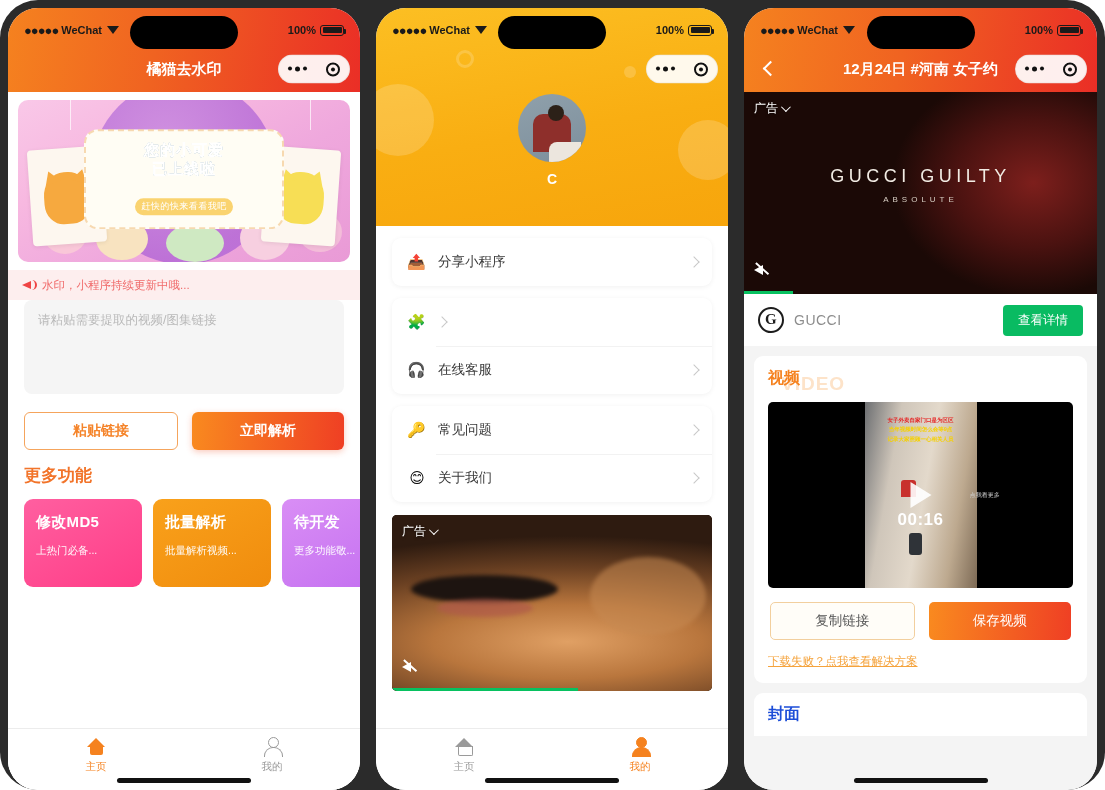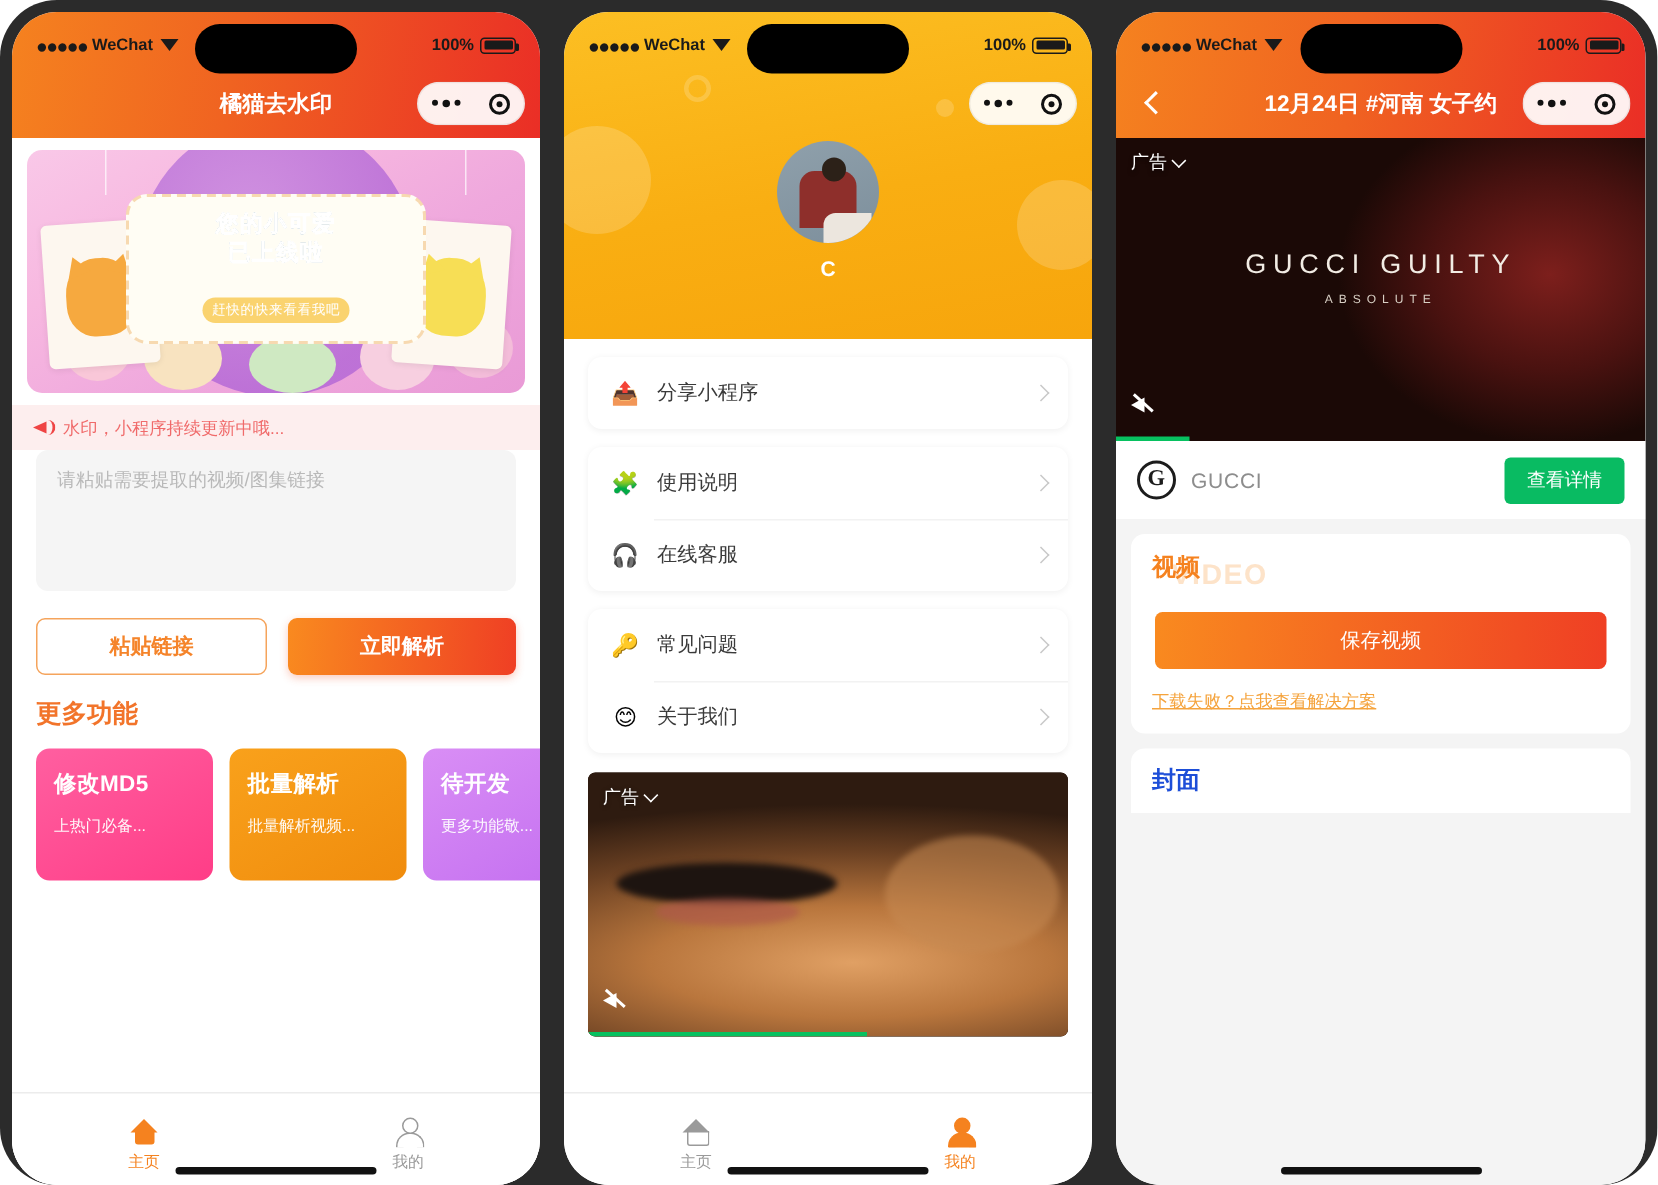--- a/index.html
+++ b/index.html
@@ -178,21 +178,21 @@
   .fcard h4 { font-size:15px; font-weight:bold; letter-spacing:.3px; }
   .fcard p { margin-top:12px; font-size:10.5px; opacity:.95; white-space:nowrap; overflow:hidden;}
   .fc-pink { background: linear-gradient(150deg,#ff5fa0 0%,#ff3d87 100%); }
   .fc-orange { background: linear-gradient(150deg,#f9a11b 0%,#f08c0d 100%); }
   .fc-purple { background: linear-gradient(150deg,#d98ef5 0%,#c36ef0 100%); }
 
   
   .tabbar {
     position:absolute; left:0; right:0; bottom:0; height: 62px;
     background:#fff; border-top:.5px solid #ececec;
-    display:flex; align-items:center; padding-top:7px;
+    display:flex; align-items:flex-start; padding-top:7px;
   }
   .tab { flex:1; display:flex; flex-direction:column; align-items:center; gap:3px; cursor:pointer;}
   .tab span { font-size:10.5px; color:#999; }
   .tab.active span { color:#f5821f; }
   .ti { width:21px;height:21px; position:relative; }
   .home-ico:before{
     content:""; position:absolute; left:1px; top:2px; width:0;height:0;
     border-left:9.5px solid transparent;border-right:9.5px solid transparent;border-bottom:9px solid currentColor;
   }
   .home-ico:after{
@@ -521,21 +521,20 @@
         <div class="li">
           <span class="emoji">📤</span>
           <span class="lbl">分享小程序</span>
           <span class="chev"></span>
         </div>
       </div>
 
       <div class="list-card">
         <div class="li">
           <span class="emoji">🧩</span>
-          <span class="lbl">使用说明</span>
           <span class="chev"></span>
         </div>
         <div class="li">
           <span class="emoji">🎧</span>
           <span class="lbl">在线客服</span>
           <span class="chev"></span>
         </div>
       </div>
 
       <div class="list-card">
@@ -632,22 +631,37 @@
           <div class="brand">GUCCI</div>
           <div class="btn-green">查看详情</div>
         </div>
 
         <div class="vid-card">
           <div class="vid-head">
             <span class="en">VIDEO</span>
             <span class="cn">视频</span>
           </div>
 
+          <div class="player">
+            <div class="frame">
+              <div class="ftxt">
+                <div class="r">女子外卖自家门口是为区区</div>
+                <div class="y">当年视频时间怎么会等9点</div>
+                <div class="y">记录大家照顾一心相关人员</div>
+              </div>
+              <div class="fig"></div>
+              <div class="fig2"></div>
+            </div>
+            <div class="v-wm2">点我看更多</div>
+            <div class="play-btn"></div>
+            <div class="dur">00:16</div>
+          </div>
 
           <div class="vid-btns">
+            <div class="vb vb-ghost">复制链接</div>
             <div class="vb vb-solid">保存视频</div>
           </div>
 
           <div class="fail-link">下载失败？点我查看解决方案</div>
         </div>
 
         <div class="cover-card">
           <div class="cn">封面</div>
         </div>
       </div>

